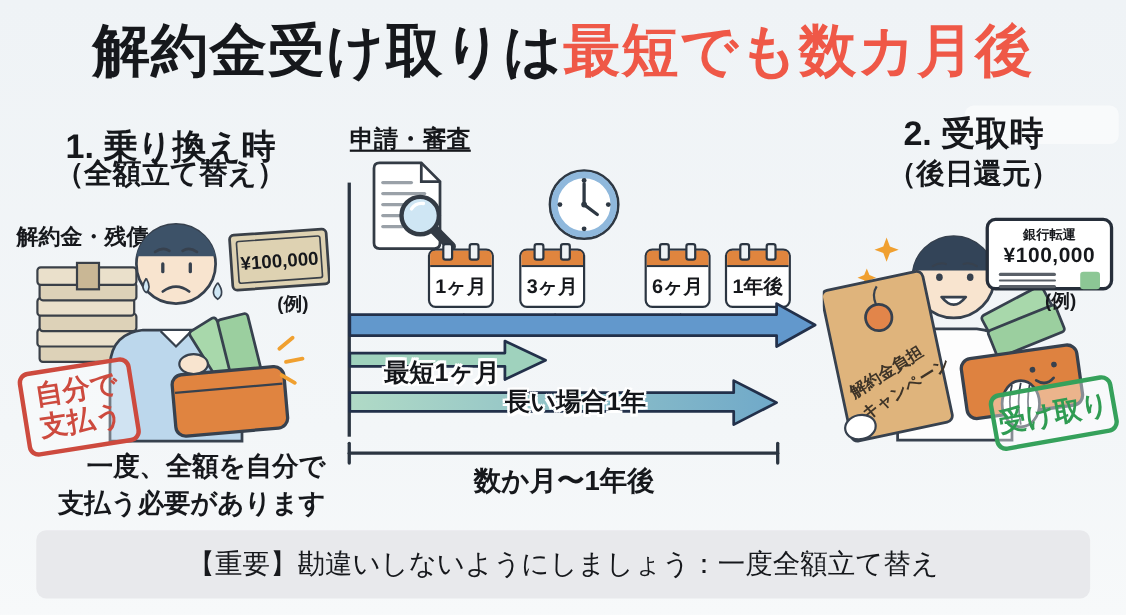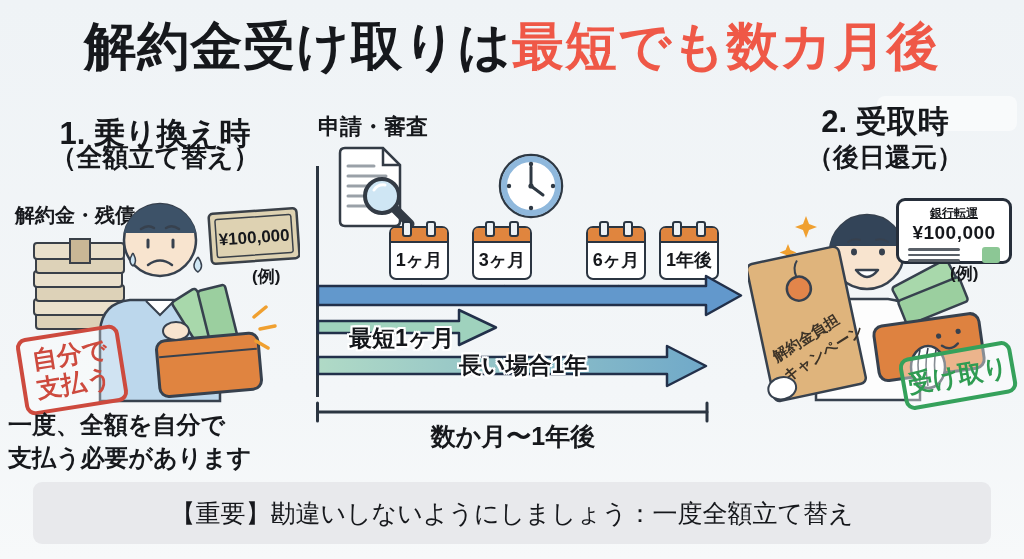--- a/index.html
+++ b/index.html
@@ -16,39 +16,39 @@
   #left-sub{left:22px;top:140px;width:266px;font-size:26px;}
   #right-head{left:762px;top:101px;width:246px;font-size:31px;}
   #right-sub{left:762px;top:140px;width:246px;font-size:26px;}
   #faded-box{left:877px;top:96px;width:140px;height:35px;background:rgba(255,255,255,0.55);border-radius:8px;}
   
   #left-item-label{left:15px;top:202px;font-size:20px;font-weight:900;}
   #left-example{left:252px;top:265px;font-size:17px;font-weight:800;}
   #left-stamp{left:20px;top:331px;width:96px;padding:5px 0 7px 0;border:4px solid #cd4a3e;border-radius:10px;
               transform:rotate(-9deg);color:#cd4a3e;font-size:25px;font-weight:900;text-align:center;
               line-height:1.15;background:rgba(255,255,255,0.3);}
-  .caption{text-align:left;font-size:24px;font-weight:800;line-height:33px;}
+  .caption{text-align:right;font-size:24px;font-weight:800;line-height:33px;}
   #left-caption{left:8px;top:408px;width:288px;}
   #right-caption{left:762px;top:408px;width:252px;}
   
-  #stage-label{left:318px;top:112px;font-size:22px;font-weight:900;}
+  #stage-label{left:318px;top:112px;font-size:22px;font-weight:900;text-decoration:underline;}
   .cal{width:60px;height:54px;background:#fff;border:2.5px solid #2b3541;border-radius:7px;box-sizing:border-box;}
   .cal-top{height:13px;background:#e0853e;border-bottom:2.5px solid #2b3541;border-radius:4px 4px 0 0;}
   .cal-label{text-align:center;font-size:18px;font-weight:900;line-height:34px;}
   .ring{position:absolute;top:-7px;width:6px;height:12px;background:#eef2f5;border:2px solid #2b3541;border-radius:3px;}
   .ring.r1{left:11px;} .ring.r2{right:11px;}
   #cal-0{left:389px;top:226px;} #cal-1{left:472px;top:226px;} #cal-2{left:586px;top:226px;} #cal-3{left:659px;top:226px;}
   .arrow-label{font-size:23px;font-weight:900;color:#14161a;
       text-shadow:-2px 0 0 #fff,2px 0 0 #fff,0 -2px 0 #fff,0 2px 0 #fff,-2px -2px 0 #fff,2px 2px 0 #fff,-2px 2px 0 #fff,2px -2px 0 #fff;}
   #short-arrow-label{left:349px;top:323px;}
   #long-arrow-label{left:459px;top:350px;}
   #axis-label{left:318px;top:420px;width:390px;text-align:center;font-size:25px;font-weight:900;}
   
   #bank-card{left:896px;top:198px;width:116px;height:66px;background:#fff;border:3px solid #262e3a;border-radius:9px;box-sizing:border-box;}
-  #bank-card .card-title{text-align:center;font-size:12px;font-weight:800;margin-top:4px;text-decoration:underline;}
+  #bank-card .card-title{text-align:center;font-size:12px;font-weight:800;margin-top:4px;}
   #bank-card .card-value{text-align:center;font-size:19px;font-weight:900;letter-spacing:0.5px;}
   #bank-card .card-row{display:flex;justify-content:space-between;align-items:center;padding:3px 9px 0 9px;}
   #bank-card .card-lines{display:flex;flex-direction:column;gap:3px;width:52px;}
   #bank-card .card-lines span{display:block;height:2.5px;background:#5a6068;border-radius:2px;}
   #bank-card .card-chip{width:18px;height:16px;background:#8cc795;border-radius:3px;}
   #right-example{left:950px;top:262px;font-size:17px;font-weight:800;}
   #right-stamp{left:901px;top:349px;width:106px;padding:6px 0;border:4px solid #35a15b;border-radius:10px;
                transform:rotate(-10deg);color:#2f9c52;font-size:25px;font-weight:900;text-align:center;
                background:rgba(255,255,255,0.4);}
   

